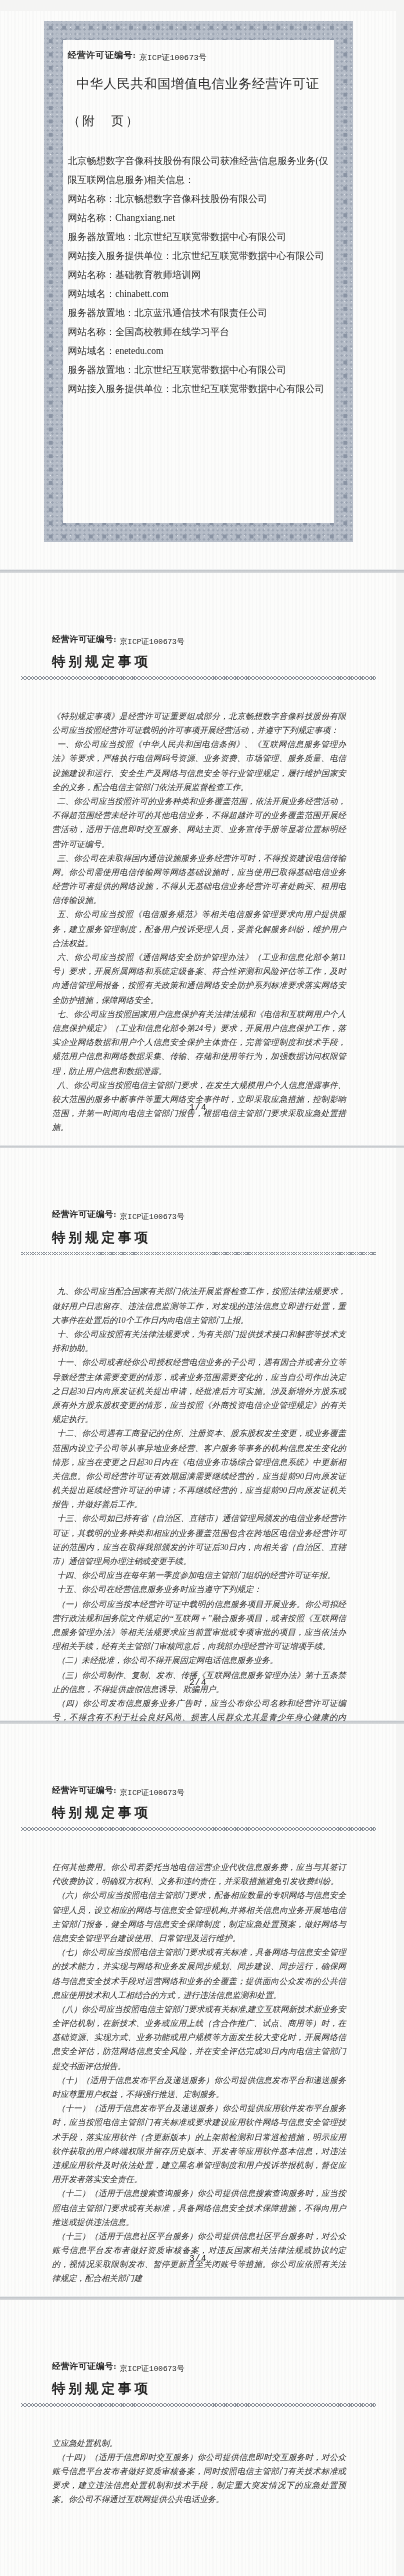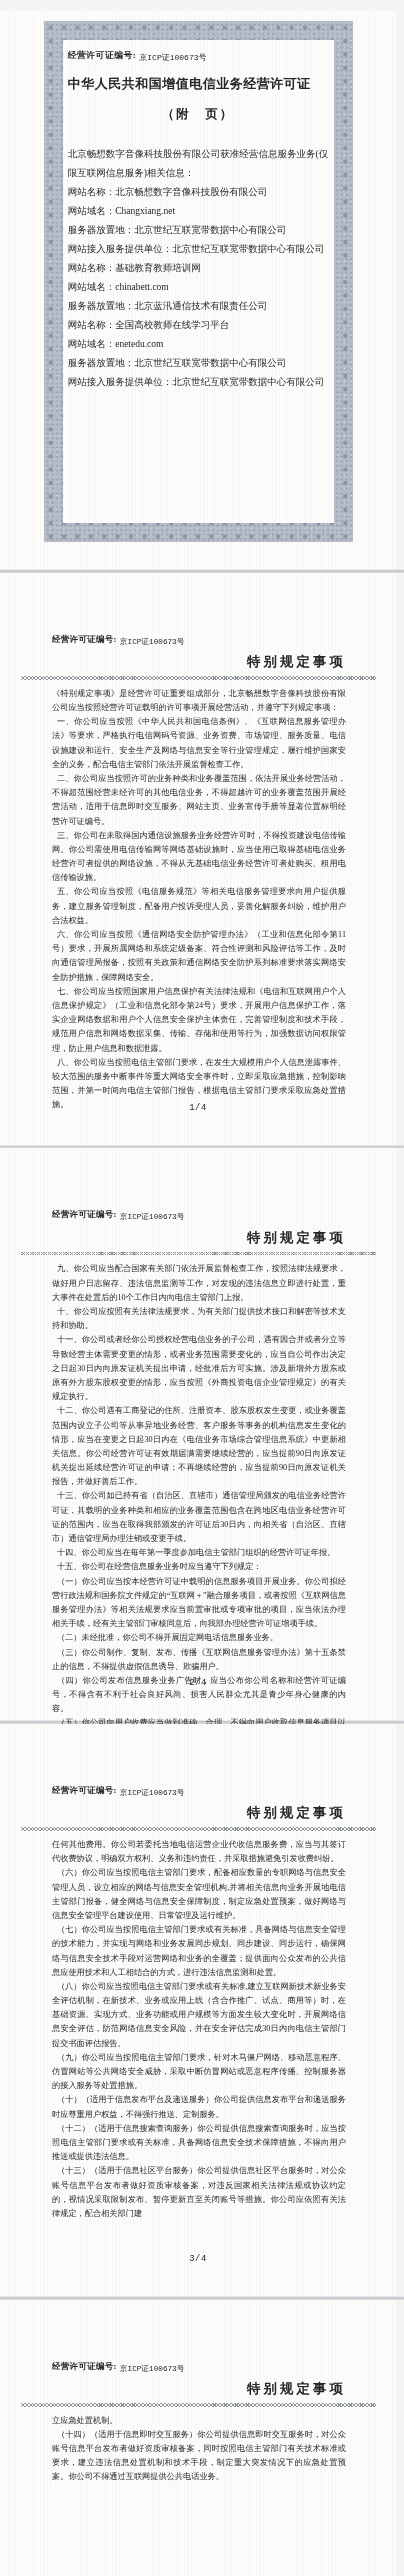--- a/index.html
+++ b/index.html
@@ -23,36 +23,36 @@
       radial-gradient(circle, #8a94a4 22%, rgba(0,0,0,0) 24%),
       radial-gradient(circle, #e7eaee 16%, rgba(0,0,0,0) 18%),
       radial-gradient(circle, #9aa3b1 30%, rgba(0,0,0,0) 32%);
     background-size:13.4px 13.4px, 6.7px 6.7px, 4.6px 4.6px;
     background-position:0 0, 3.1px 3.1px, 1.5px 1.5px;
   }
   .cert-inner { background:#fcfcfb; height:100%; padding:10.3px 5.2px 0 5.2px;
     background-image:repeating-linear-gradient(90deg, rgba(120,125,135,0.03) 0 1.5px, rgba(0,0,0,0) 1.5px 3.6px); }
   .cert-head { display:flex; align-items:flex-end; gap:3.1px; font-size:8.8px; font-weight:bold; letter-spacing:0.5px; }
   .cert-head .num { font-weight:normal; font-family:"Liberation Mono","DejaVu Sans Mono",monospace; font-size:8px; letter-spacing:0; position:relative; top:1.5px; }
-  .cert-title { text-align:left; font-size:13px; letter-spacing:0.5px; margin-top:13.4px; font-weight:bold; }
-  .cert-subtitle { text-align:center; font-size:12.4px; margin-top:13px; font-weight:bold; letter-spacing:2.1px; }
+  .cert-title { text-align:center; font-size:13px; letter-spacing:0.5px; margin-top:13.4px; font-weight:normal; }
+  .cert-subtitle { font-size:12.4px; margin-top:20px; font-weight:normal; letter-spacing:2.1px; }
   .cert-body { margin-top:21.6px; font-size:9.5px; line-height:2.0; }
   .cert-line { text-align:left; text-align:justify; }
 
   
   .text-page { height:572px; padding:61px 50px 0 52px; }
   .tp-head { display:flex; align-items:flex-end; gap:3.1px; font-size:8.5px; font-weight:bold; letter-spacing:0.3px; }
   .tp-head .num { font-weight:normal; font-family:"Liberation Mono","DejaVu Sans Mono",monospace; font-size:7.7px; letter-spacing:0; position:relative; top:1px; }
-  .tp-title { text-align:right; font-size:13.4px; font-weight:bold; letter-spacing:3.1px; margin-top:7.2px; }
+  .tp-title { text-align:left; font-size:13.4px; font-weight:bold; letter-spacing:3.1px; margin-top:7.2px; }
   .squiggle { height:3.6px; margin:5.2px -30px 0 -31px;
     background-image:
       repeating-linear-gradient(135deg, #8e949c 0 0.8px, rgba(0,0,0,0) 0.8px 2.6px),
       repeating-linear-gradient(45deg, #8e949c 0 0.8px, rgba(0,0,0,0) 0.8px 2.6px);
   }
-  .tp-body { margin-top:7px; }
+  .tp-body { margin-top:30px;font-style:italic; }
   .para { font-size:8.2px; line-height:1.73; text-align:justify; text-indent:0.6em; }
   .para.cont { text-indent:0; }
   .gap-block { height:123px; }
   .tp-footer { position:absolute; bottom:32px; left:0; right:0; text-align:center; font-size:8.8px;
     font-family:"Liberation Mono","DejaVu Sans Mono",monospace; letter-spacing:0.5px; }
 </style>
 </head>
 <body>
 
 <div class="canvas">
@@ -62,21 +62,21 @@
       <div class="cert-inner">
         <div class="cert-head">
           <span>经营许可证编号:</span>
           <span class="num">京ICP证100673号</span>
         </div>
         <h1 class="cert-title">中华人民共和国增值电信业务经营许可证</h1>
         <h2 class="cert-subtitle">（附　页）</h2>
         <div class="cert-body">
             <p class="cert-line">北京畅想数字音像科技股份有限公司获准经营信息服务业务(仅限互联网信息服务)相关信息：</p>
             <p class="cert-line">网站名称：北京畅想数字音像科技股份有限公司</p>
-            <p class="cert-line">网站域名：Changxiang.net</p>
+            <p class="cert-line">网站名称：Changxiang.net</p>
             <p class="cert-line">服务器放置地：北京世纪互联宽带数据中心有限公司</p>
             <p class="cert-line">网站接入服务提供单位：北京世纪互联宽带数据中心有限公司</p>
             <p class="cert-line">网站名称：基础教育教师培训网</p>
             <p class="cert-line">网站域名：chinabett.com</p>
             <p class="cert-line">服务器放置地：北京蓝汛通信技术有限责任公司</p>
             <p class="cert-line">网站名称：全国高校教师在线学习平台</p>
             <p class="cert-line">网站域名：enetedu.com</p>
             <p class="cert-line">服务器放置地：北京世纪互联宽带数据中心有限公司</p>
             <p class="cert-line">网站接入服务提供单位：北京世纪互联宽带数据中心有限公司</p>
           </div>
@@ -139,22 +139,22 @@
       <span>经营许可证编号:</span>
       <span class="num">京ICP证100673号</span>
     </header>
     <h3 class="tp-title">特别规定事项</h3>
     <div class="squiggle"></div>
     <div class="tp-body">
         <p class="para cont">任何其他费用。你公司若委托当地电信运营企业代收信息服务费，应当与其签订代收费协议，明确双方权利、义务和违约责任，并采取措施避免引发收费纠纷。</p>
         <p class="para">（六）你公司应当按照电信主管部门要求，配备相应数量的专职网络与信息安全管理人员，设立相应的网络与信息安全管理机构,并将相关信息向业务开展地电信主管部门报备，健全网络与信息安全保障制度，制定应急处置预案，做好网络与信息安全管理平台建设使用、日常管理及运行维护。</p>
         <p class="para">（七）你公司应当按照电信主管部门要求或有关标准，具备网络与信息安全管理的技术能力，并实现与网络和业务发展同步规划、同步建设、同步运行，确保网络与信息安全技术手段对运营网络和业务的全覆盖；提供面向公众发布的公共信息应使用技术和人工相结合的方式，进行违法信息监测和处置。</p>
         <p class="para">（八）你公司应当按照电信主管部门要求或有关标准,建立互联网新技术新业务安全评估机制，在新技术、业务或应用上线（含合作推广、试点、商用等）时，在基础资源、实现方式、业务功能或用户规模等方面发生较大变化时，开展网络信息安全评估，防范网络信息安全风险，并在安全评估完成30日内向电信主管部门提交书面评估报告。</p>
-        <p class="para">（九）你公司应当按照电信主管部门要求，针对木马僵尸网络、移动恶意程序、仿冒网站等公共网络安全威胁，采取中断仿冒网站或恶意程序传播、控制服务器的接入服务等处置措施。</p>
         <p class="para">（十）（适用于信息发布平台及递送服务）你公司提供信息发布平台和递送服务时应尊重用户权益，不得强行推送、定制服务。</p>
+        <p class="para">（十一）（适用于信息发布平台及递送服务）你公司提供应用软件发布平台服务时，应当按照电信主管部门有关标准或要求建设应用软件网络与信息安全管理技术手段，落实应用软件（含更新版本）的上架前检测和日常巡检措施，明示应用软件获取的用户终端权限并留存历史版本、开发者等应用软件基本信息，对违法违规应用软件及时依法处置，建立黑名单管理制度和用户投诉举报机制，督促应用开发者落实安全责任。</p>
         <p class="para">（十二）（适用于信息搜索查询服务）你公司提供信息搜索查询服务时，应当按照电信主管部门要求或有关标准，具备网络信息安全技术保障措施，不得向用户推送或提供违法信息。</p>
         <p class="para">（十三）（适用于信息社区平台服务）你公司提供信息社区平台服务时，对公众账号信息平台发布者做好资质审核备案，对违反国家相关法律法规或协议约定的，视情况采取限制发布、暂停更新直至关闭账号等措施。你公司应依照有关法律规定，配合相关部门建</p>
       </div>
     <div class="tp-footer">3/4</div>
   </section>
 
   <div class="sep"></div>
 
   <section class="page text-page">
     <header class="tp-head">

